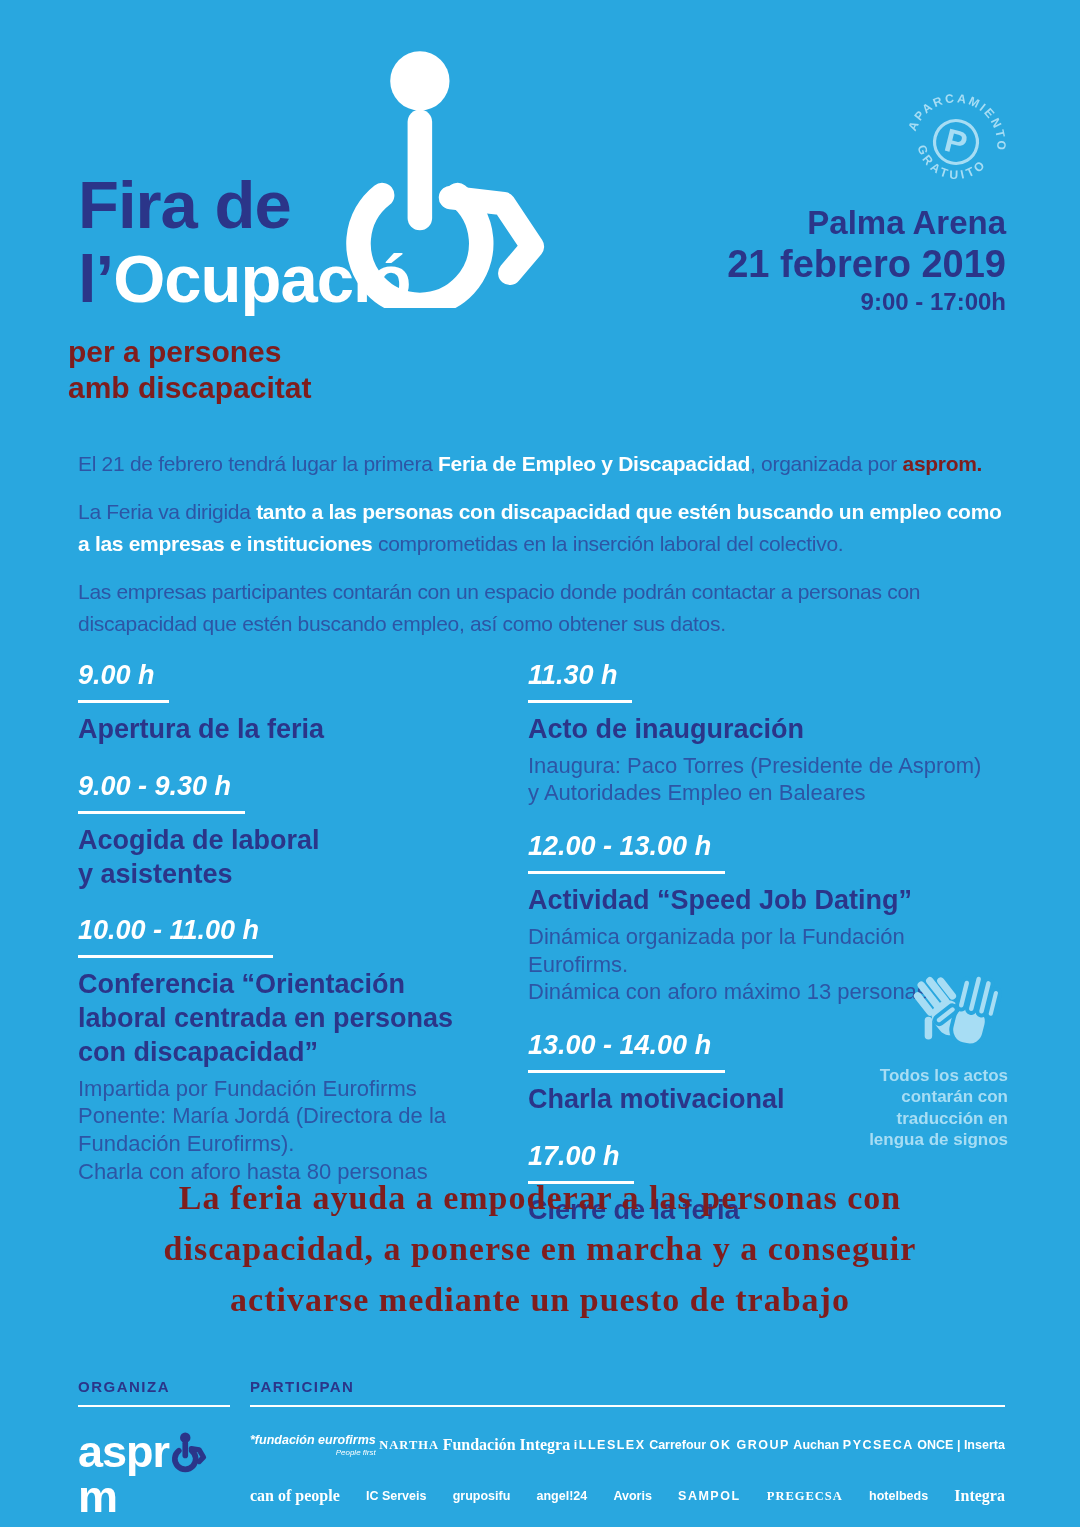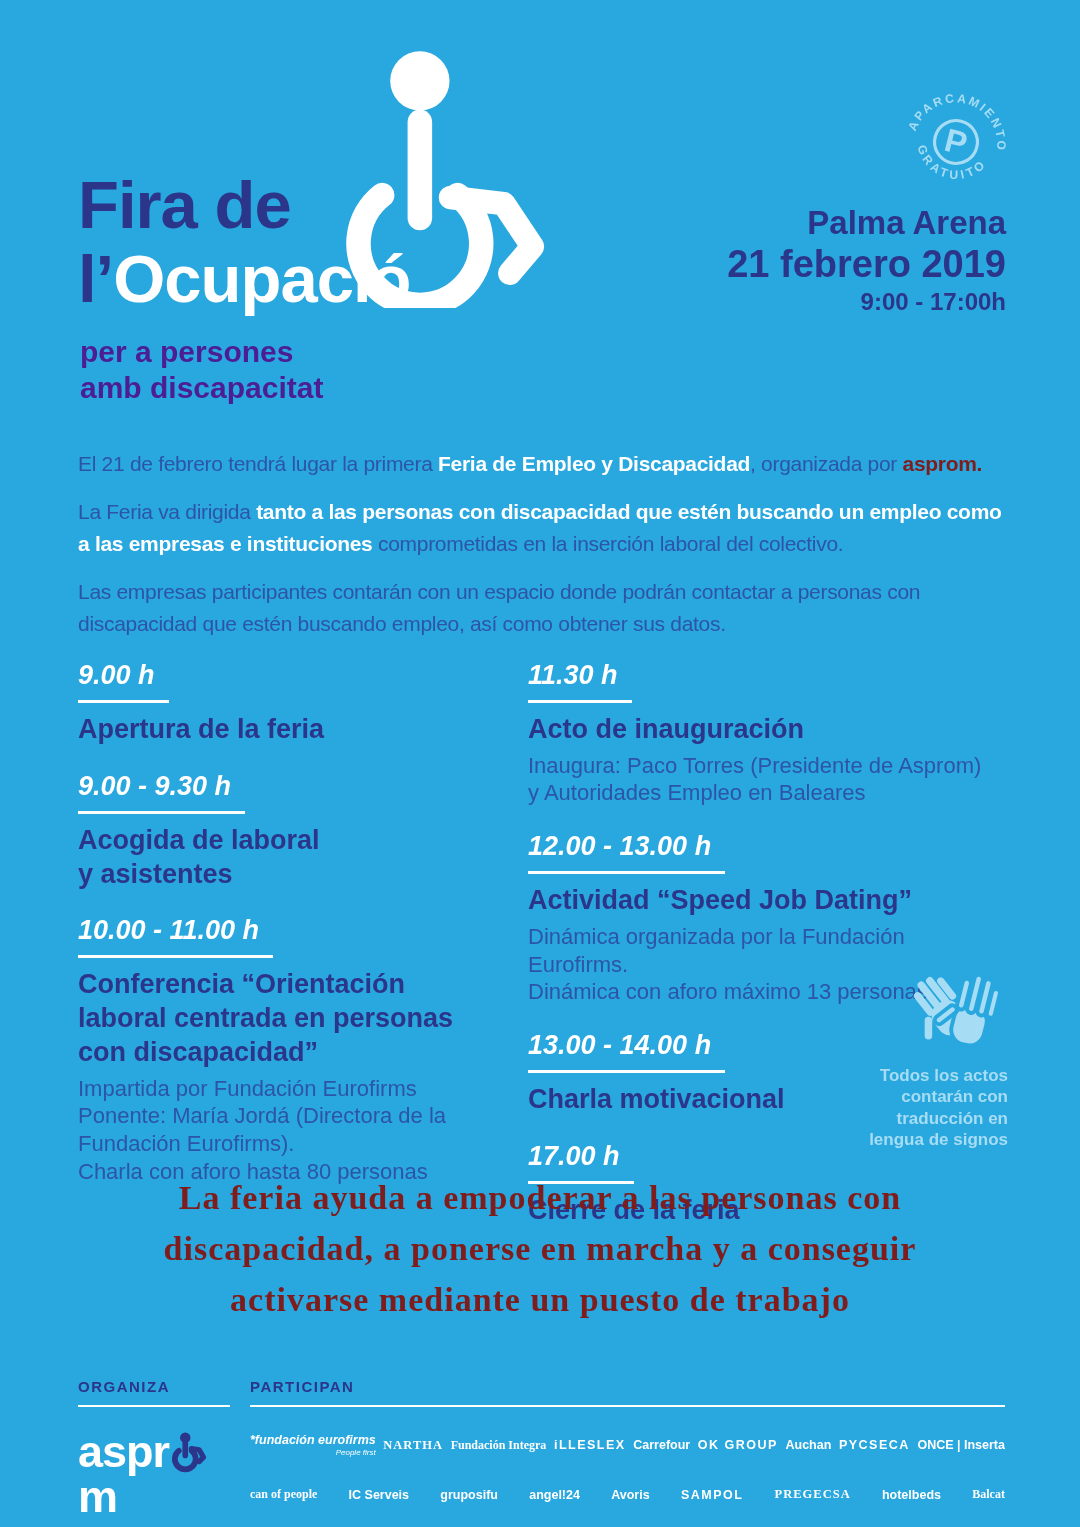--- a/index.html
+++ b/index.html
@@ -3,21 +3,21 @@
 <meta charset="utf-8">
 <style>
   html,body{margin:0;padding:0;}
   body{font-family:"Liberation Sans", sans-serif;}
   .page{position:relative;width:1080px;height:1527px;background:#29A7DF;overflow:hidden;}
 
   
   .title1{position:absolute;left:78px;top:166px;font-size:67px;font-weight:bold;color:#2B3589;letter-spacing:-1px;}
   .title2{position:absolute;left:78px;top:240px;font-size:67px;font-weight:bold;color:#FFFFFF;letter-spacing:-1px;}
   .title2 .apo{color:#2B3589;}
-  .subtitle{position:absolute;left:80px;top:334px;font-size:30px;font-weight:bold;color:#4c1d95;line-height:1.2;white-space:pre-line;}
+  .subtitle{position:absolute;left:68px;top:334px;font-size:30px;font-weight:bold;color:#7f1d1d;line-height:1.2;white-space:pre-line;}
   .wheel-logo{position:absolute;left:336px;top:42px;}
 
   .badge{position:absolute;right:66px;top:84px;width:116px;height:116px;transform:rotate(14deg);}
   .badge text{fill:#A7DDF4;font-family:"Liberation Sans", sans-serif;font-weight:bold;}
 
   .event-info{position:absolute;right:74px;top:203px;text-align:right;color:#2B3589;font-weight:bold;}
   .event-info .venue{font-size:33px;line-height:1.2;}
   .event-info .date{font-size:38px;line-height:1.15;}
   .event-info .hours{font-size:24px;line-height:1.35;}
 
@@ -52,21 +52,21 @@
   .sec-label{display:block;font-size:15px;font-weight:bold;letter-spacing:1.5px;color:#2B3589;padding-bottom:10px;border-bottom:2.5px solid #FFFFFF;}
   .asprom-logo{margin-top:22px;font-size:45px;font-weight:bold;color:#FFFFFF;letter-spacing:-1px;line-height:1;}
   .asprom-logo svg{vertical-align:-7px;margin:0 -2px;}
   .tagline{margin-top:5px;font-size:11.5px;font-weight:bold;color:#2B3589;line-height:1.3;white-space:pre-line;}
   .logo-row{display:flex;justify-content:space-between;align-items:center;margin-top:26px;color:#FFFFFF;font-size:12.5px;font-weight:bold;white-space:nowrap;}
   .logo-row.second{margin-top:30px;}
   .logo{display:inline-block;}
   .lg-eurofirms{font-style:italic;text-align:right;}
   .lg-eurofirms .sub{display:block;font-size:8px;font-weight:normal;margin-top:1px;}
   .lg-serif{font-family:"Liberation Serif", serif;letter-spacing:1px;}
-  .lg-cursive{font-family:cursive;font-size:12px;}
+  .lg-cursive{font-family:cursive;font-size:16px;}
   .lg-caps{letter-spacing:1.5px;}
   .lg-lower{text-transform:lowercase;}
 </style>
 </head>
 <body>
 
 <div class="page">
 
   <div class="title1">Fira de</div>
   <div class="title2"><span class="apo">l’</span><span>Ocupació</span></div>
@@ -204,18 +204,18 @@
       </div>
       <div class="logo-row second">
         <span class="logo lg-cursive">can of people</span>
         <span class="logo">IC Serveis</span>
         <span class="logo lg-lower">gruposifu</span>
         <span class="logo">angel!24</span>
         <span class="logo">Avoris</span>
         <span class="logo lg-caps">SAMPOL</span>
         <span class="logo lg-serif">PREGECSA</span>
         <span class="logo lg-lower">hotelbeds</span>
-        <span class="logo lg-cursive">Balcat</span>
+        <span class="logo lg-cursive">Integra</span>
       </div>
     </div>
   </div>
 
 </div>
 
 </body></html>

